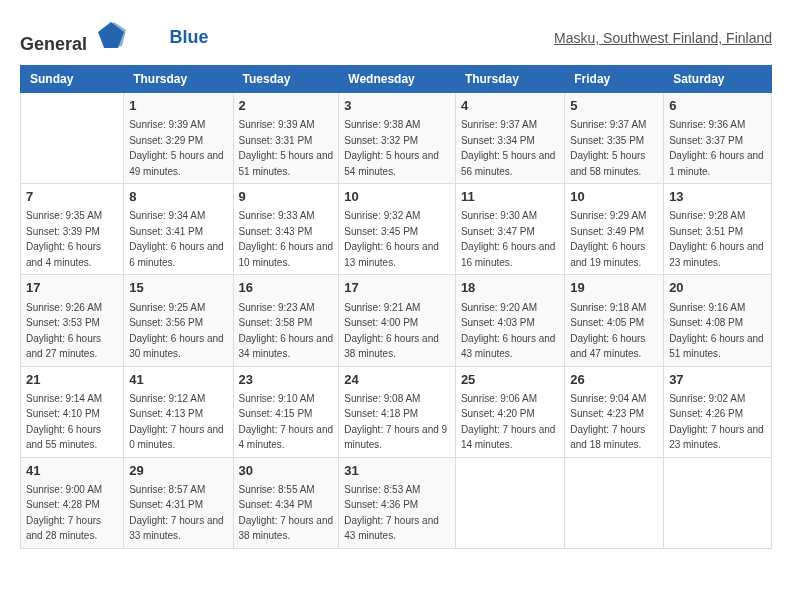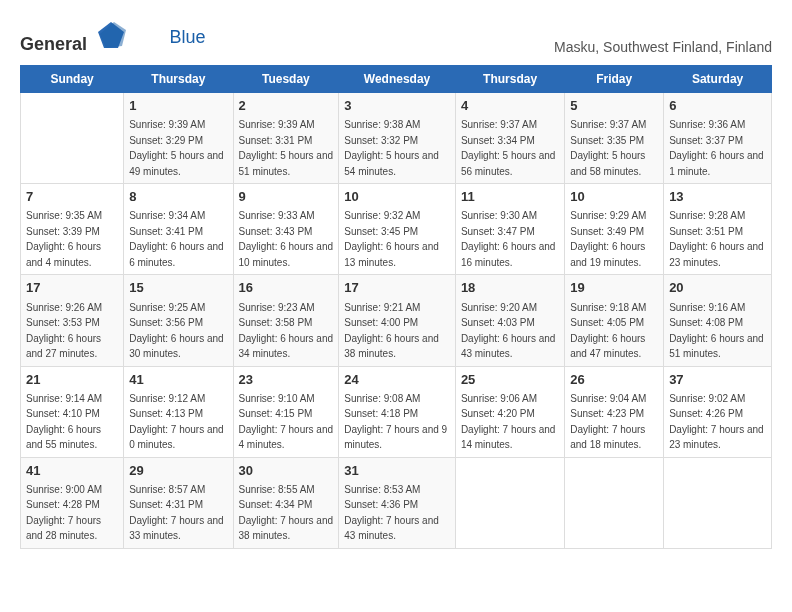--- a/index.html
+++ b/index.html
@@ -6,67 +6,68 @@
     body {
       font-family: Arial, sans-serif;
       background: #fff;
       width: 792px;
       min-height: 612px;
       padding: 20px;
     }
     .header-area {
       display: flex;
       justify-content: space-between;
-      align-items: flex-end;
+      align-items: center;
       margin-bottom: 10px;
     }
     .logo {
       display: flex;
       align-items: center;
     }
     .logo-text-general {
       font-size: 18px;
       font-weight: bold;
       color: #333;
     }
     .logo-text-blue {
       font-size: 18px;
-      font-weight: normal;
+      font-weight: bold;
       color: #1a5fa8;
       padding-left: 44px;
     }
     .logo-icon {
       width: 30px;
       height: 30px;
       margin-left: 4px;
     }
     .title-area {
       text-align: right;
     }
     .month-title {
       font-size: 36px;
       font-weight: bold;
       color: #333;
     }
     .location-subtitle {
       font-size: 14px;
       color: #555;
+      text-decoration: underline;
     }
     table {
       width: 100%;
       border-collapse: collapse;
       font-size: 11px;
     }
     thead tr {
       background-color: #2a6ab5;
       color: white;
     }
     thead th {
       padding: 6px 9px;
-      text-align: center;
+      text-align: left;
       font-size: 12px;
       font-weight: bold;
       border: 1px solid #2a6ab5;
     }
     tbody tr {
       vertical-align: top;
     }
     tbody tr:nth-child(odd) {
       background-color: #f9f9f9;
     }

